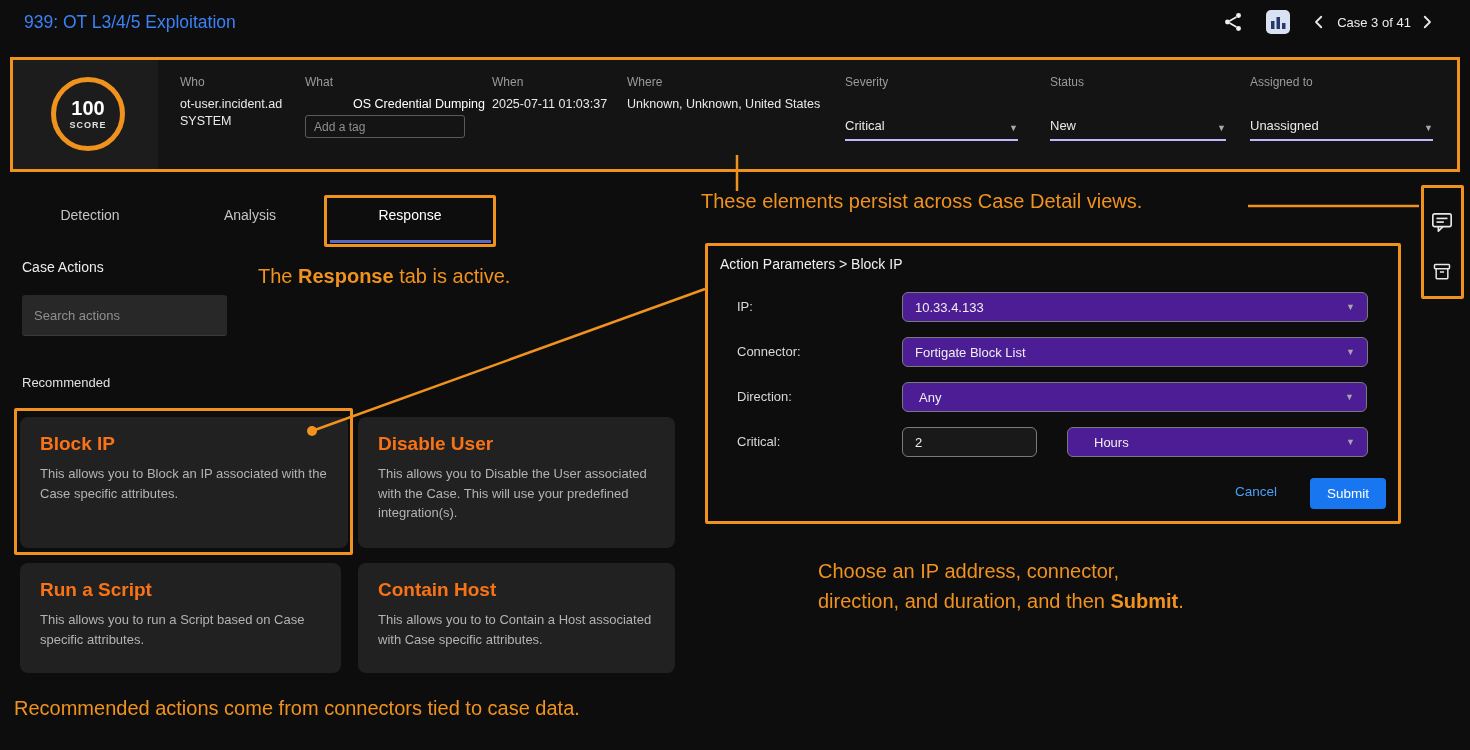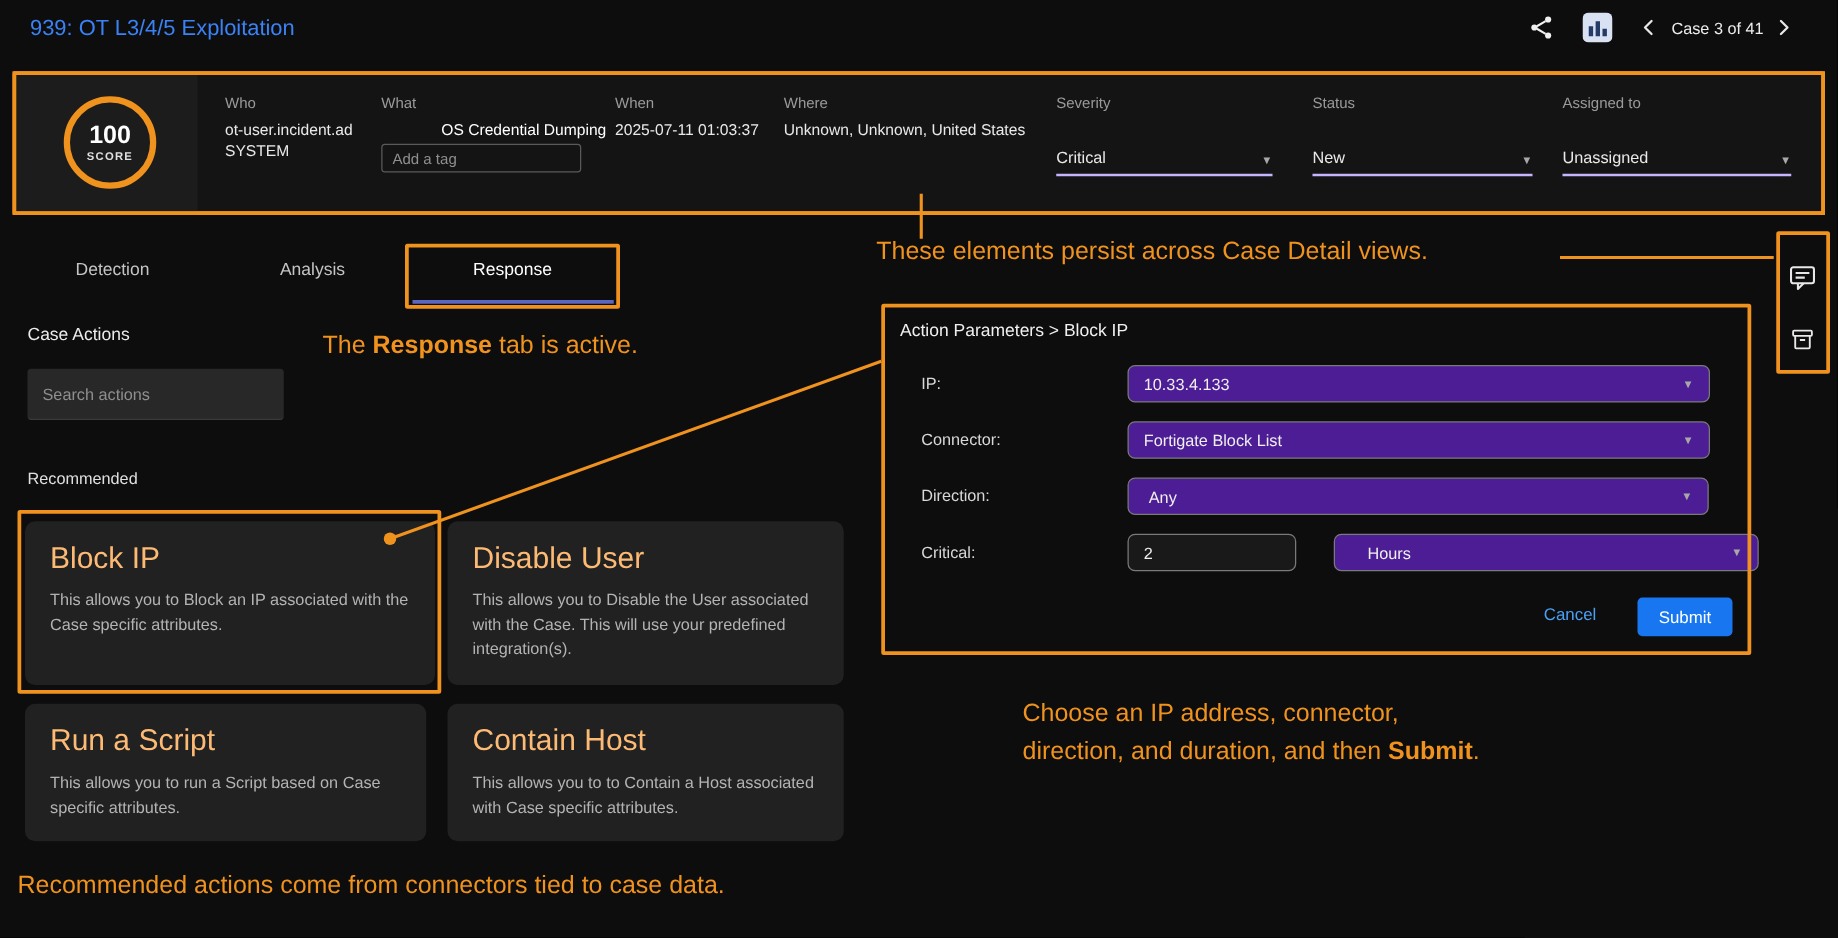--- a/index.html
+++ b/index.html
@@ -34,21 +34,21 @@
   .tab.active { color:#ffffff; }
   .tab-underline { background:#5a66c0; height:3px; }
 
   
   .section-title { color:#ececec; font-size:14px; }
   .search-input { width:205px; height:41px; background:#282828; border:none; border-bottom:1px solid #3a3a3a;
                   border-radius:3px; color:#e6e6e6; font-size:13px; padding:0 12px; font-family:"Liberation Sans", sans-serif; }
   .search-input::placeholder { color:#8f8f8f; }
   .subsection { color:#e0e0e0; font-size:13px; }
   .card { background:#212121; border-radius:8px; padding:16px 20px; cursor:pointer; }
-  .card h3 { color:#fdba74; font-size:24px; font-weight:normal; margin-bottom:9px; }
+  .card h3 { color:#f97316; font-size:19px; font-weight:bold; margin-bottom:9px; }
   .card p { color:#b3b3b3; font-size:13px; line-height:1.5; }
 
   
   .breadcrumb { color:#f0f0f0; font-size:14px; }
   .f-label { color:#d8d8d8; font-size:13px; }
   .ddl { background:#4c1d95; border:1px solid #7a7a7a; border-radius:6px; height:30px; display:flex;
          align-items:center; justify-content:space-between; padding:0 12px; color:#efefef; font-size:13px; cursor:pointer; }
   .num-input { background:#191919; border:1px solid #7a7a7a; border-radius:6px; height:30px; width:135px;
                color:#efefef; font-size:13px; padding:0 12px; font-family:"Liberation Sans", sans-serif; }
   .link-btn { color:#4aa0f5; font-size:13.5px; cursor:pointer; background:none; border:none; font-family:"Liberation Sans", sans-serif; }
@@ -201,21 +201,21 @@
     </div>
 
     <span class="abs f-label" style="left:32px; top:146px;">Direction:</span>
     <div class="abs ddl" style="left:197px; top:139px; width:465px;padding-left:16px;">
       <span>Any</span>
       <span class="caret">▼</span>
     </div>
 
     <span class="abs f-label" style="left:32px; top:191px;">Critical:</span>
     <input class="abs num-input" style="left: 197px; top: 184px;" value="2">
-    <div class="abs ddl" style="left:362px; top:184px; width:340px;padding-left:26px;">
+    <div class="abs ddl" style="left:362px; top:184px; width:301px;padding-left:26px;">
       <span>Hours</span>
       <span class="caret">▼</span>
     </div>
 
     <button class="abs link-btn" style="left:530px; top:241px;">Cancel</button>
     <button class="abs submit-btn" style="left:605px; top:235px;">Submit</button>
   </div>
 
   <div class="obox" style="left:10px; top:57px; width:1450px; height:115px;"></div>
   <div class="obox" style="left:324px; top:195px; width:172px; height:52px;"></div>

